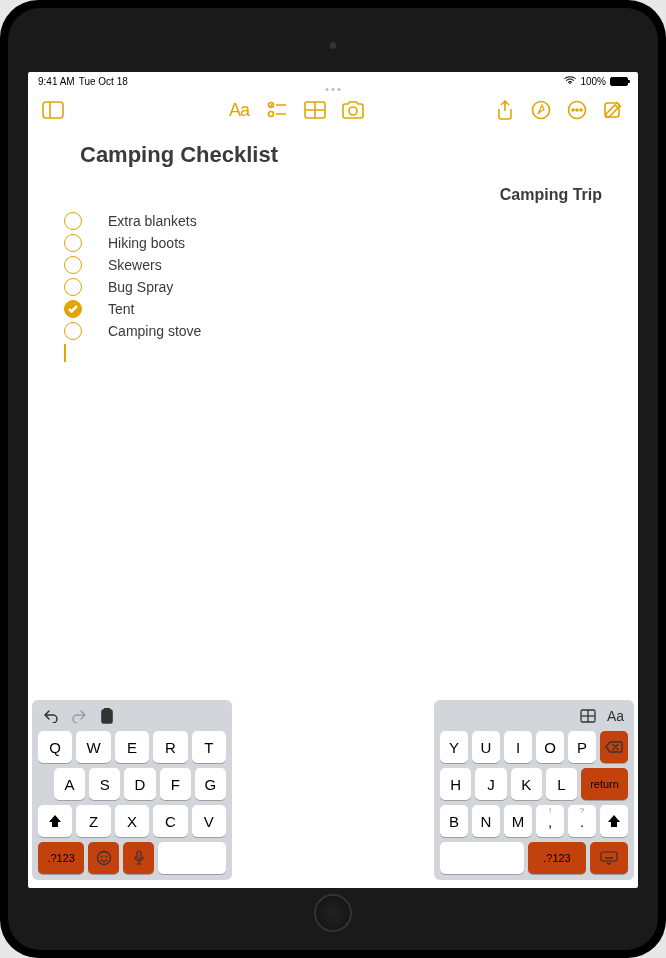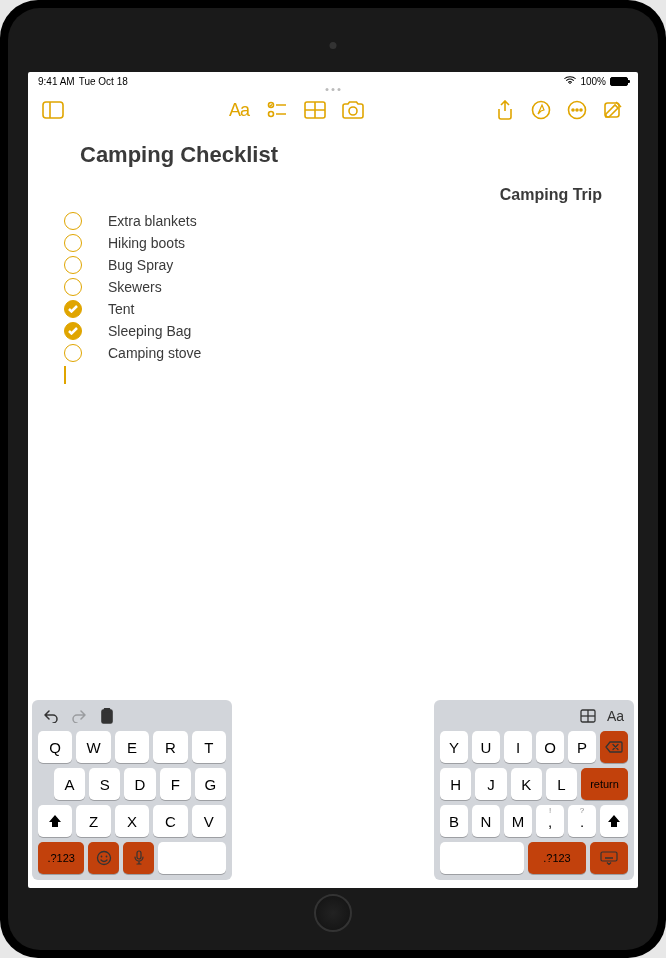--- a/index.html
+++ b/index.html
@@ -306,41 +306,33 @@
             <div class="check-row">
               <div class="check-circle"></div>
               <span>Extra blankets</span>
             </div>
             <div class="check-row">
               <div class="check-circle"></div>
               <span>Hiking boots</span>
             </div>
             <div class="check-row">
               <div class="check-circle"></div>
+              <span>Skewers</span>
+            </div>
+            <div class="check-row">
+              <div class="check-circle"></div>
               <span>Bug Spray</span>
-            </div>
-            <div class="check-row">
-              <div class="check-circle"></div>
-              <span>Skewers</span>
             </div>
             <div class="check-row">
               <div class="check-circle checked">
                 <svg width="10" height="8" viewBox="0 0 10 8">
                   <path d="M1 4 L3.5 6.5 L9 1"></path>
                 </svg>
               </div>
               <span>Tent</span>
-            </div>
-            <div class="check-row">
-              <div class="check-circle checked">
-                <svg width="10" height="8" viewBox="0 0 10 8">
-                  <path d="M1 4 L3.5 6.5 L9 1"></path>
-                </svg>
-              </div>
-              <span>Sleeping Bag</span>
             </div>
             <div class="check-row">
               <div class="check-circle"></div>
               <span>Camping stove</span>
             </div>
           </div>
         <div class="cursor-line"></div>
       </div>
 
       <div class="keyboard-area">

